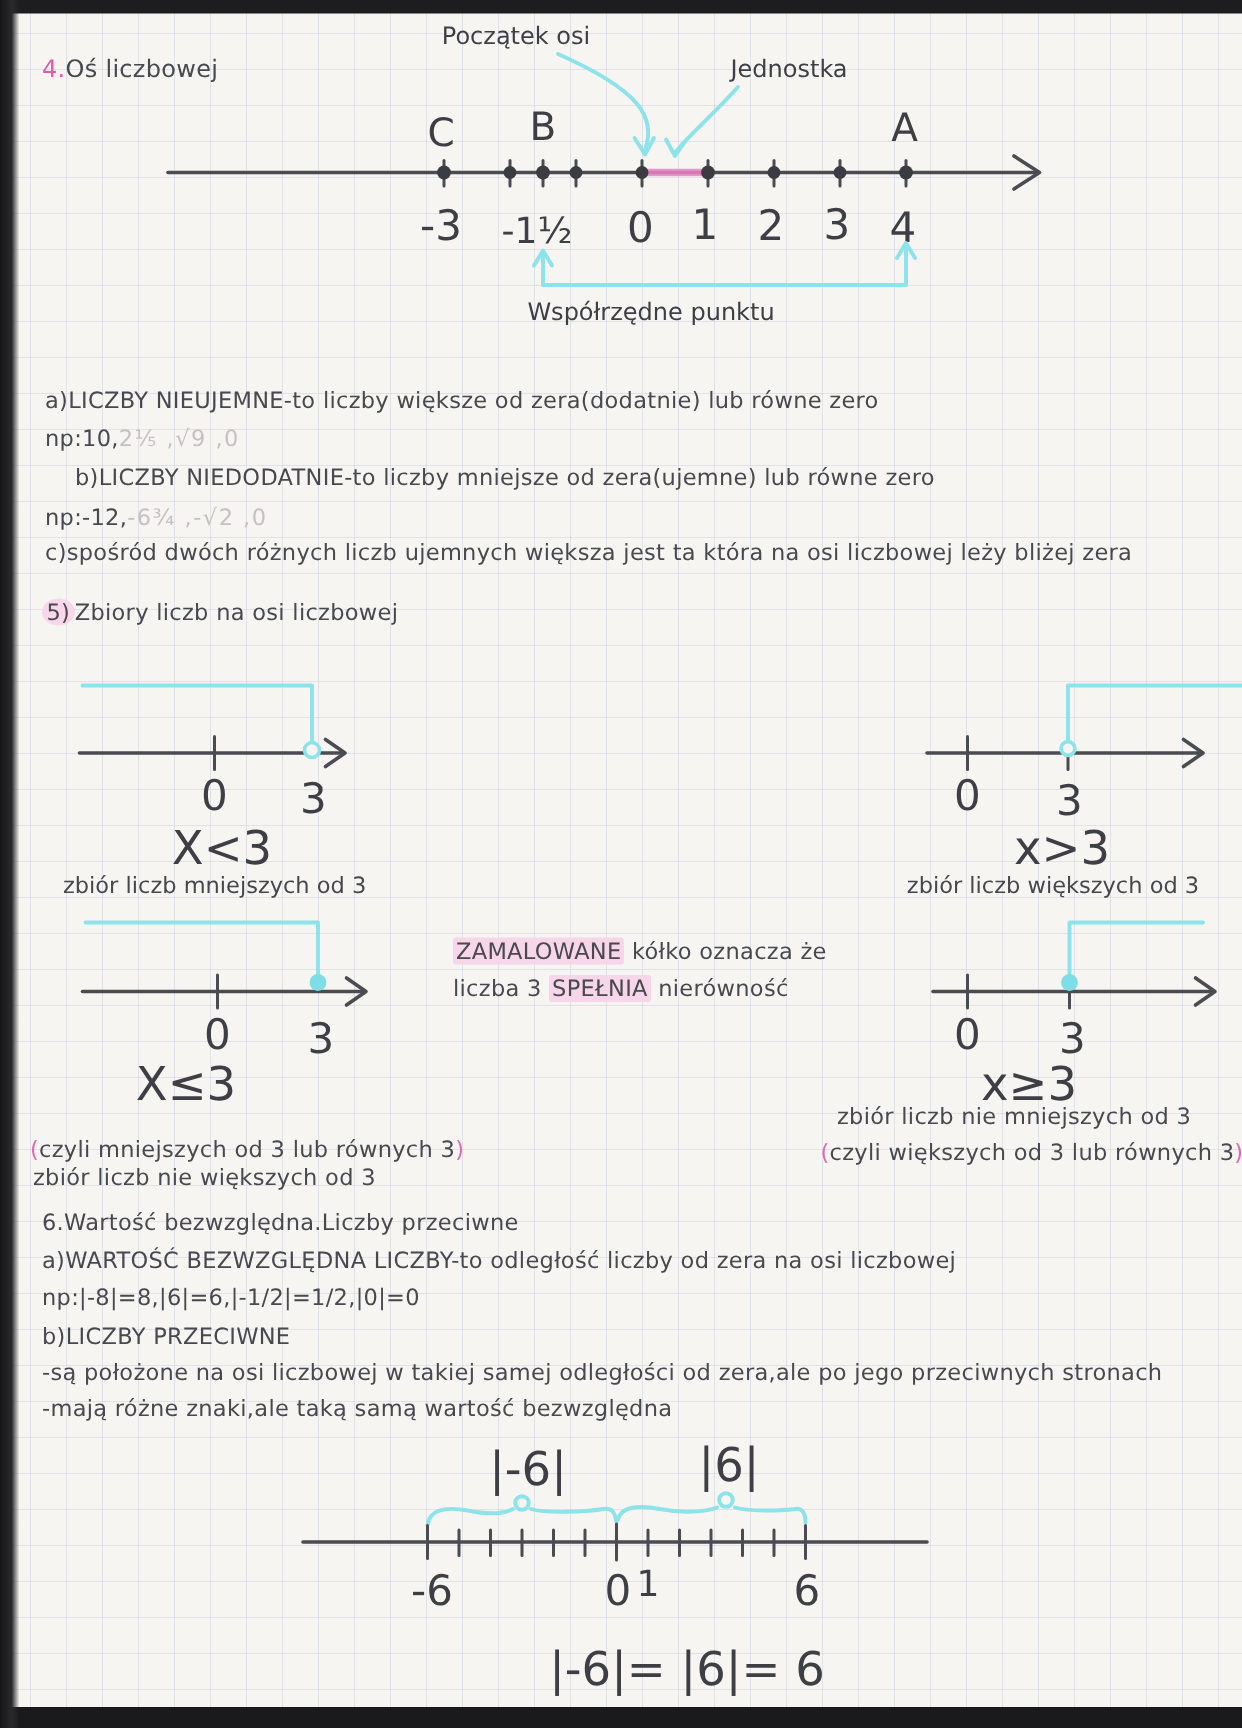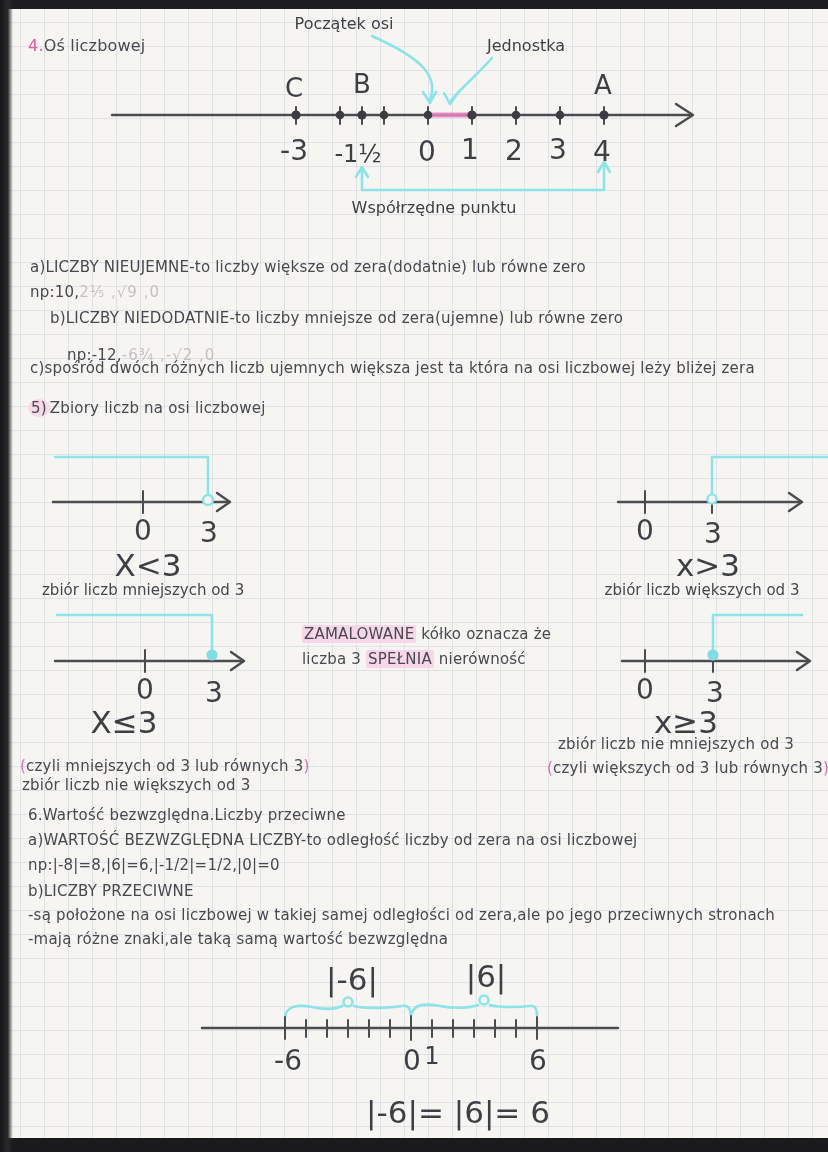--- a/index.html
+++ b/index.html
@@ -109,21 +109,21 @@
     <polyline class="cyan" points="356,177 362,167 368,177"></polyline>
     <polyline class="cyan" points="598,172 604,162 610,172"></polyline>
     <text x="434" y="213" class="t16 mid">Współrzędne punktu</text>
   </svg>
 
   <div class="abs line" style="left:30px;top:258px;">a)LICZBY NIEUJEMNE-to liczby większe od zera(dodatnie) lub równe zero</div>
   <div class="abs line" style="left:30px;top:283px;">
     <span>np:10,</span><span class="pencil">2⅕ ,√9 ,0</span>
   </div>
   <div class="abs line" style="left:30px;top:309px;margin-left:20px;">b)LICZBY NIEDODATNIE-to liczby mniejsze od zera(ujemne) lub równe zero</div>
-  <div class="abs line" style="left:30px;top:346px;margin-left:37px;">
+  <div class="abs line" style="left:30px;top:336px;">
     <span>np:-12,</span><span class="pencil">-6¾ ,-√2 ,0</span>
   </div>
   <div class="abs line" style="left:30px;top:359px;">c)spośród dwóch różnych liczb ujemnych większa jest ta która na osi liczbowej leży bliżej zera</div>
 
   <div class="abs line" style="left:28px;top:399px;">
     <span class="circled">5)</span><span>Zbiory liczb na osi liczbowej</span>
   </div>
 
   <svg style="left:18px;top:440px;" width="262" height="160" viewBox="0 0 262 160">
     <path class="cyan" d="M37,17 L190,17 L190,54"></path>

